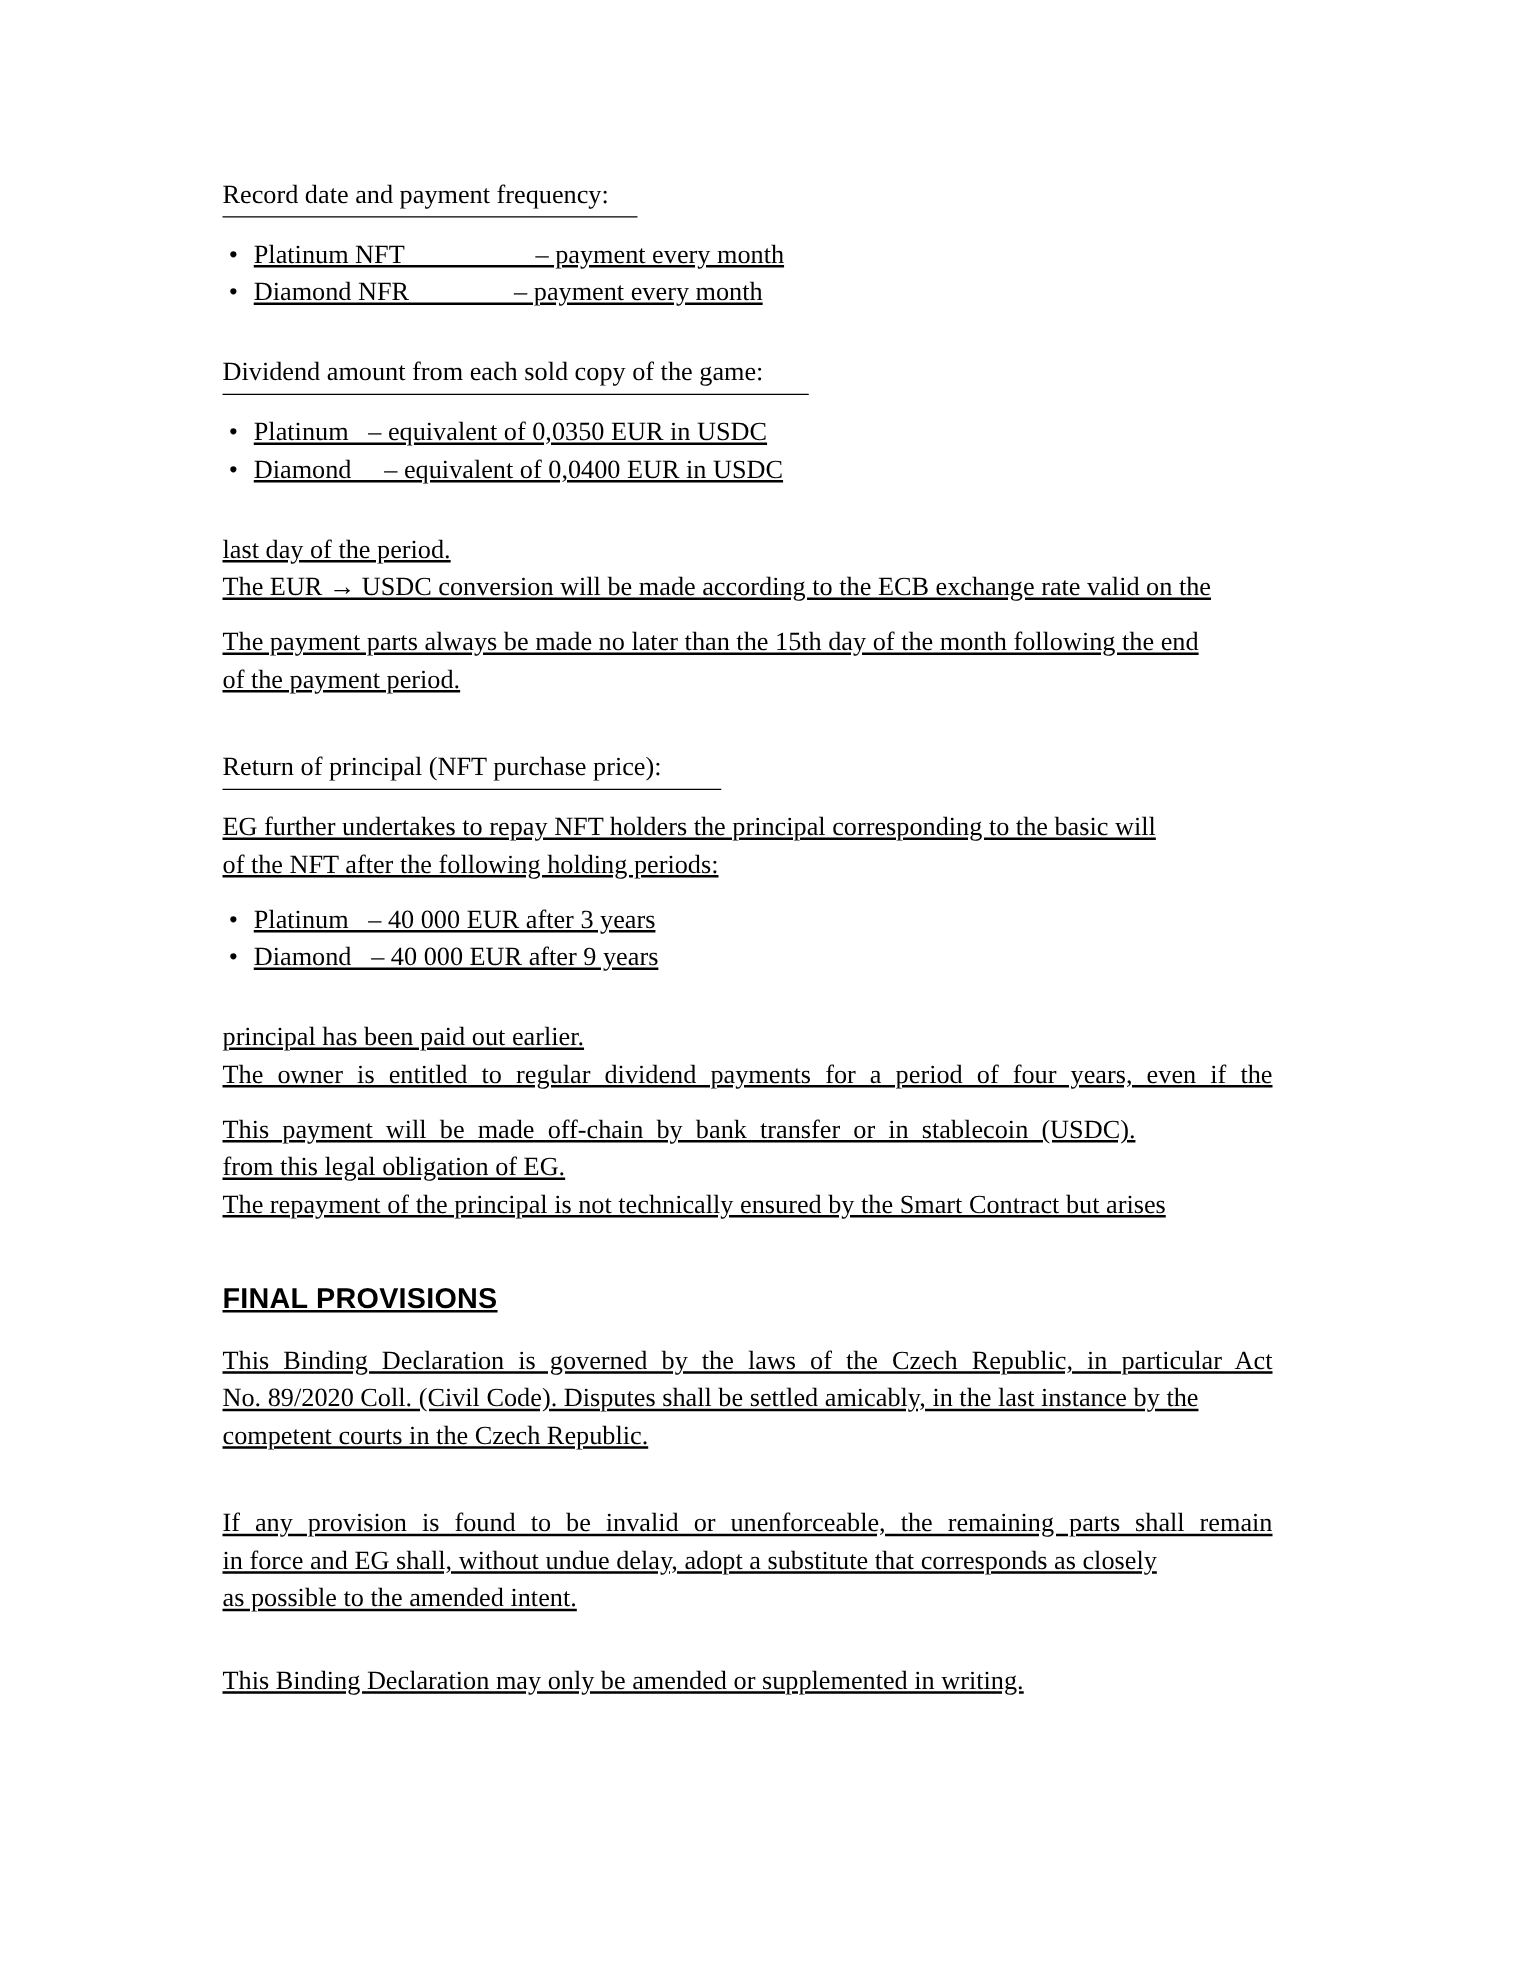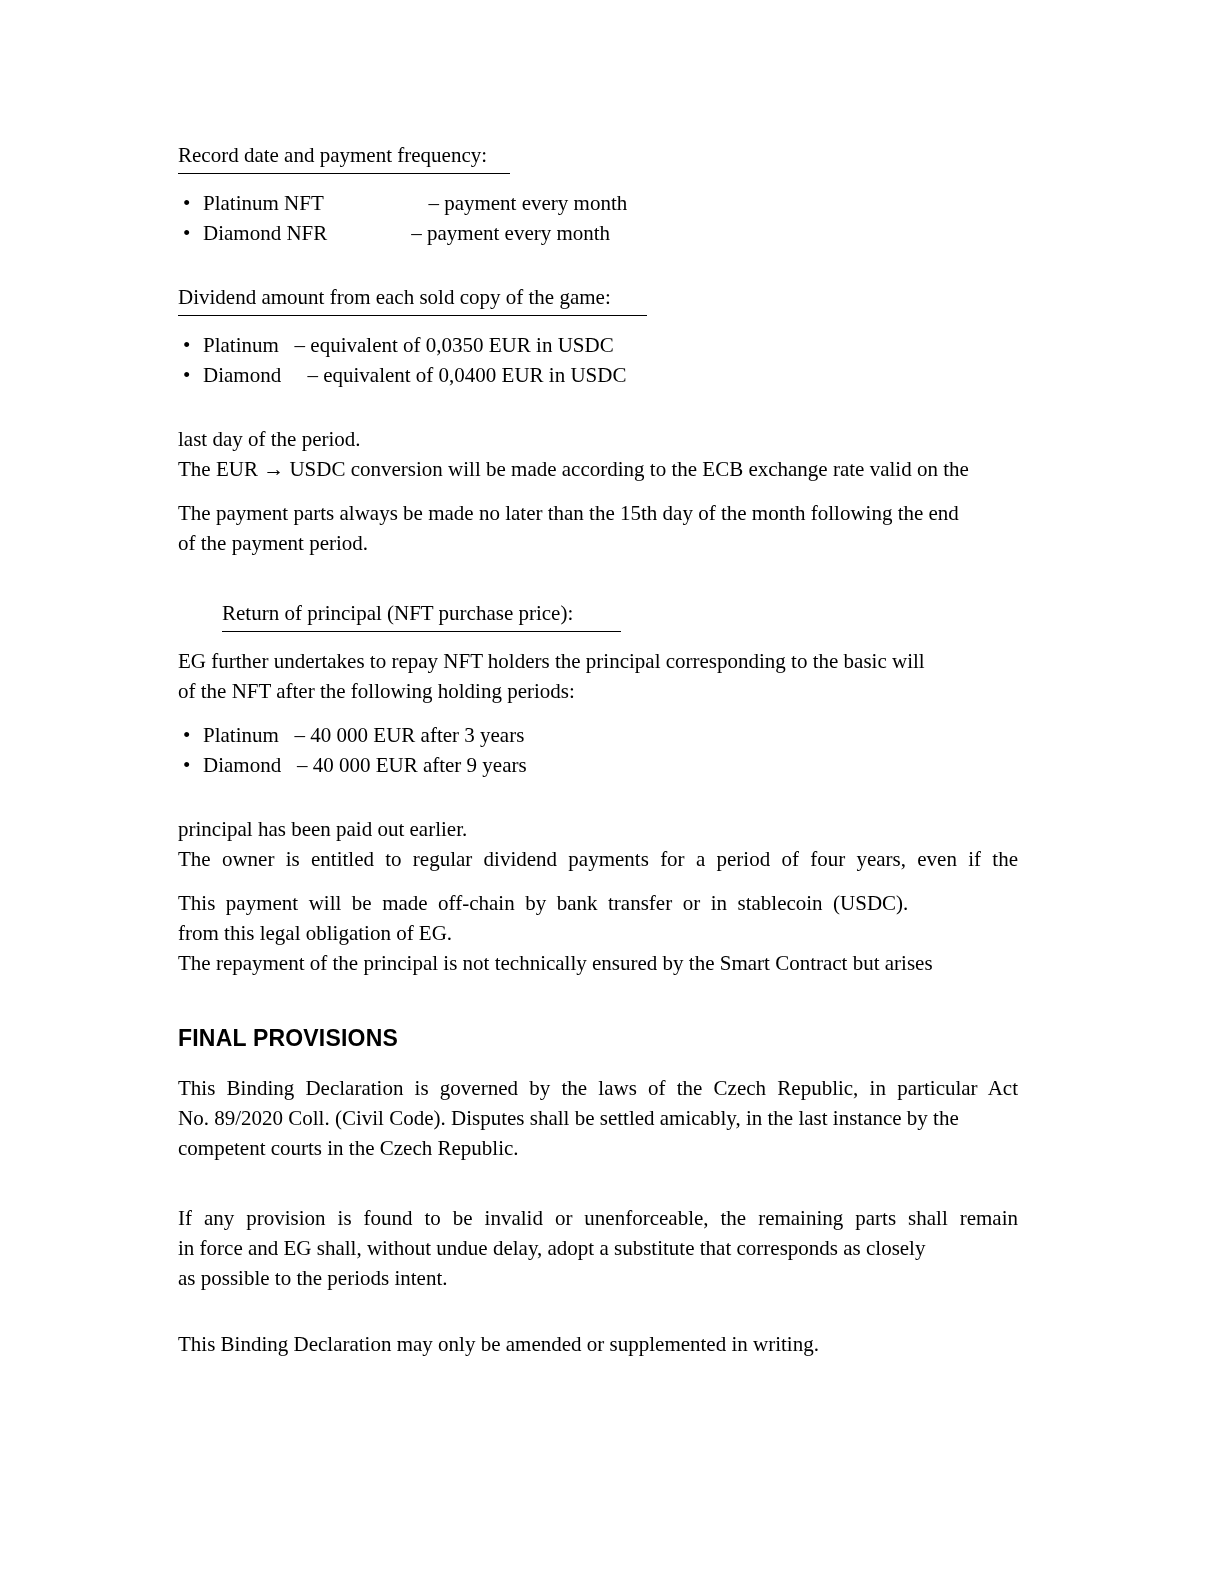--- a/index.html
+++ b/index.html
@@ -8,33 +8,34 @@
     width: 1224px; height: 1584px;
     background: #ffffff;
     color: #000000;
     font-family: "Liberation Serif", serif;
     overflow: hidden;
   }
   .doc {
     width: 988px;
     height: 1584px;
     padding: 140px 0 0 178px;
+    text-decoration: underline;
   }
   .content { width: 840px; font-size: 21px; line-height: 30px; }
 
   
   .uh { margin: 0 0 14px 0; line-height: 30px; font-size: 21px; font-weight: normal; }
   .uh .ul {
     display: inline-block;
     border-bottom: 1.6px solid #000;
     padding-bottom: 3px;
   }
   .pad-sm  { padding-right: 23px; }
   .pad-md  { padding-right: 36px; }
-  .pad-lg  { padding-right: 48px; margin-left: 44px; }
+  .pad-lg  { padding-right: 48px; }
 
   
   .blist { list-style: none; margin: 0 0 34px 0; padding: 0; }
   .blist li {
     position: relative;
     padding-left: 25px;
     line-height: 30px;
     white-space: pre-wrap;
   }
   .blist li::before {
@@ -118,21 +119,21 @@
 
     <div class="para">
         <div class="line just">This Binding Declaration is governed by the laws of the Czech Republic, in particular Act</div>
         <div class="line">No. 89/2020 Coll. (Civil Code). Disputes shall be settled amicably, in the last instance by the</div>
         <div class="line">competent courts in the Czech Republic.</div>
       </div>
 
     <div class="para gap-40">
         <div class="line just">If any provision is found to be invalid or unenforceable, the remaining parts shall remain</div>
         <div class="line">in force and EG shall, without undue delay, adopt a substitute that corresponds as closely</div>
-        <div class="line">as possible to the periods intent.</div>
+        <div class="line">as possible to the amended intent.</div>
       </div>
 
     <div class="para gap-36">
         <div class="line">This Binding Declaration may only be amended or supplemented in writing.</div>
       </div>
 
   </div>
 </div>
 
 </body></html>

